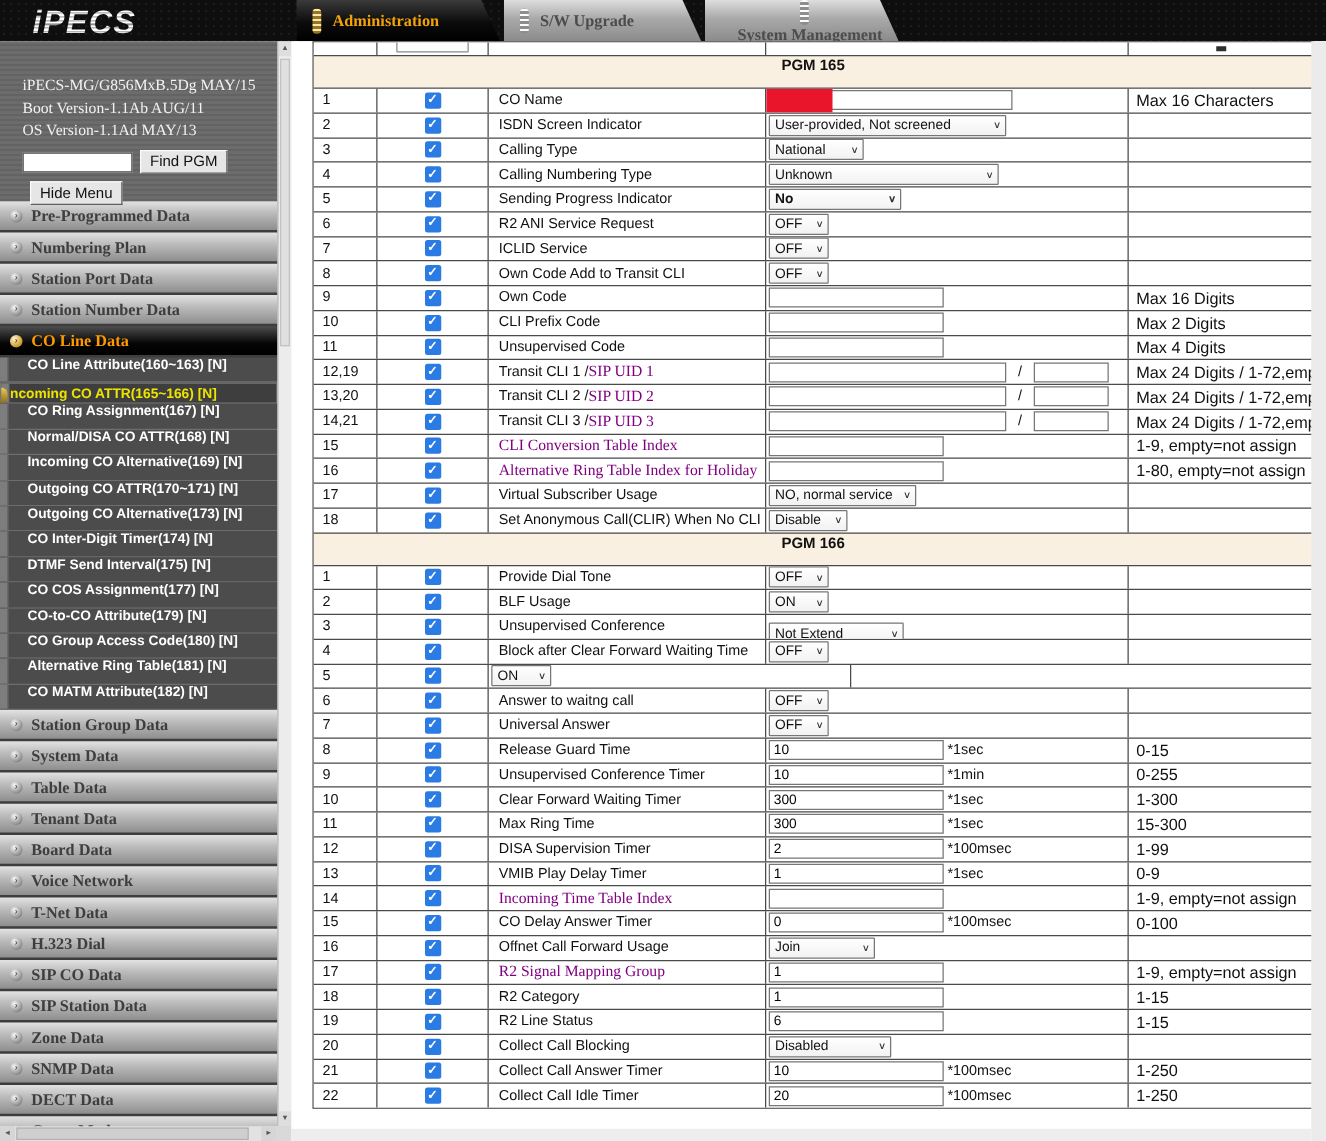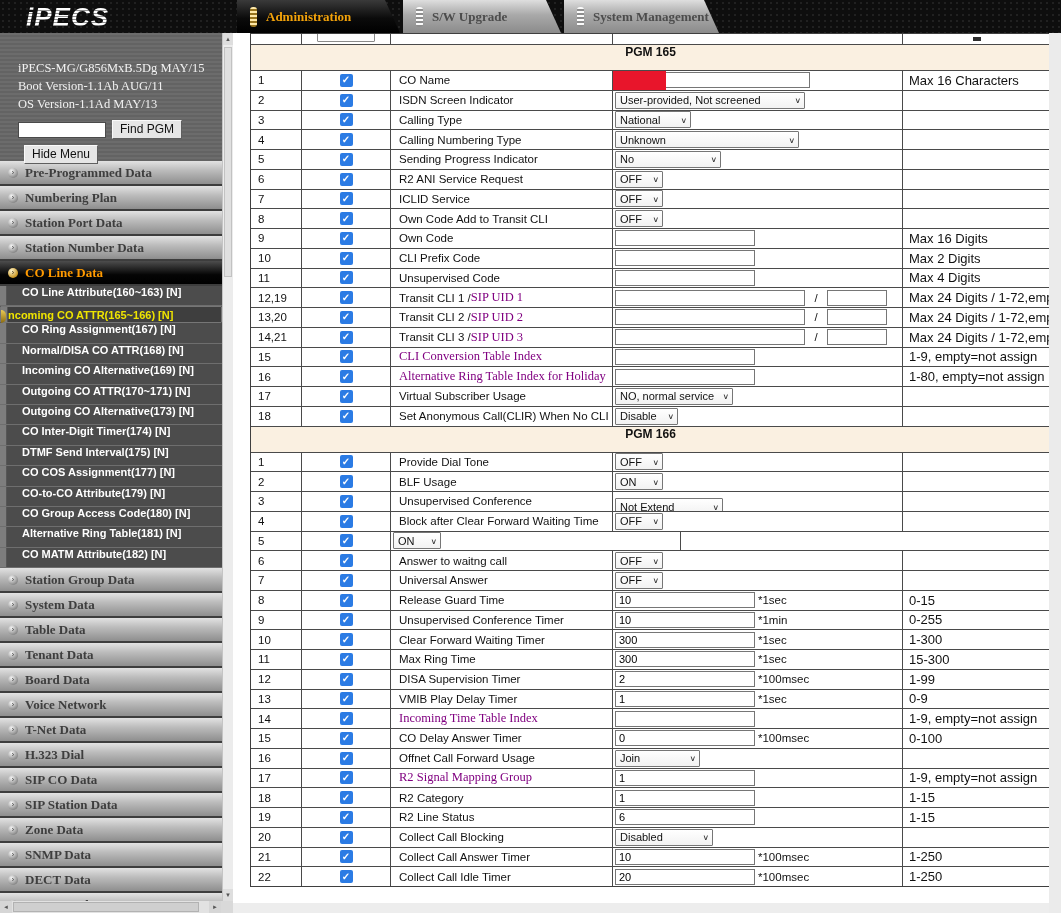--- a/index.html
+++ b/index.html
@@ -106,21 +106,21 @@
     <div class="logo">iPECS</div>
     <div class="tabs" id="tabs">
         <div class="tab active" style="width: 163px;">
           <span class="pill"></span>
           <span class="tlbl">Administration</span>
         </div>
         <div class="tab inactive" style="width: 158px;">
           <span class="pill"></span>
           <span class="tlbl">S/W Upgrade</span>
         </div>
-        <div class="tab inactive" style="width: 155px;">
+        <div class="tab inactive" style="width: 155px; flex-direction: column;">
           <span class="pill"></span>
           <span class="tlbl">System Management</span>
         </div>
       </div>
   </div>
 
   <div class="sidebar">
     <div class="side-inner">
       <div class="info">
         <div id="info-lines">
@@ -321,21 +321,21 @@
         </div>
         <div class="row">
           <div class="c num">5</div>
           <div class="c cbc">
             <span class="cb">✓</span>
           </div>
           <div class="c lbl">
             <span class="plain">Sending Progress Indicator</span>
           </div>
           <div class="c val">
-            <div class="sel" style="width: 106px;">
+            <div class="sel" style="width: 106px; font-weight: bold;">
               <span class="selv">No</span>
               <span class="chev">∨</span>
             </div>
           </div>
           <div class="c rng"></div>
         </div>
         <div class="row">
           <div class="c num">6</div>
           <div class="c cbc">
             <span class="cb">✓</span>

